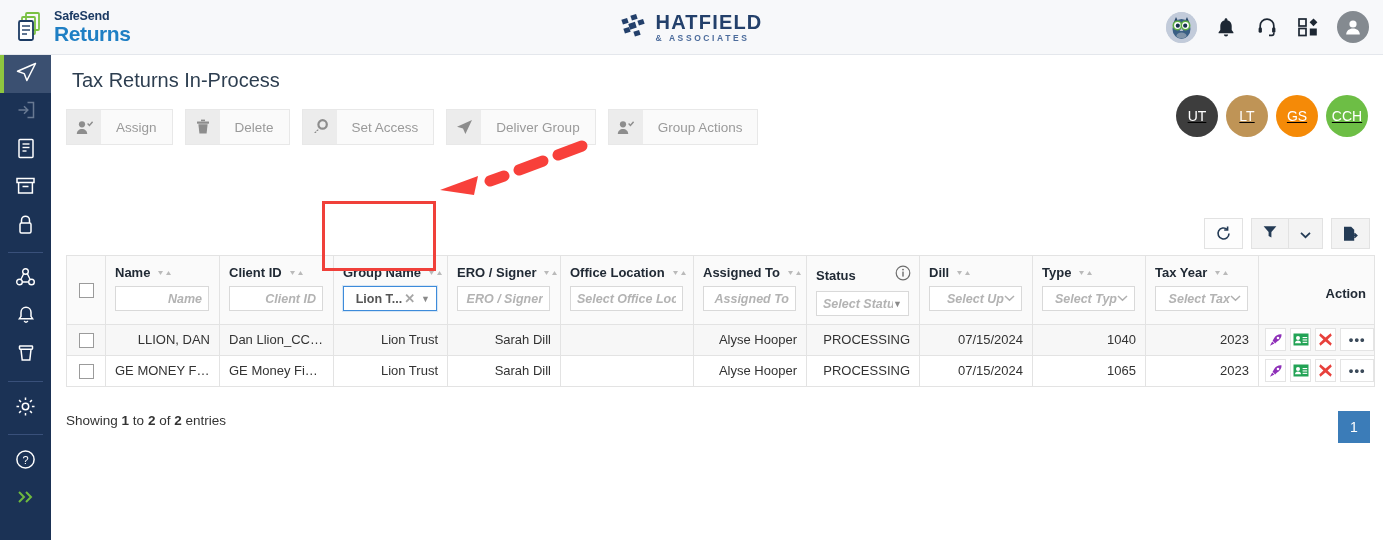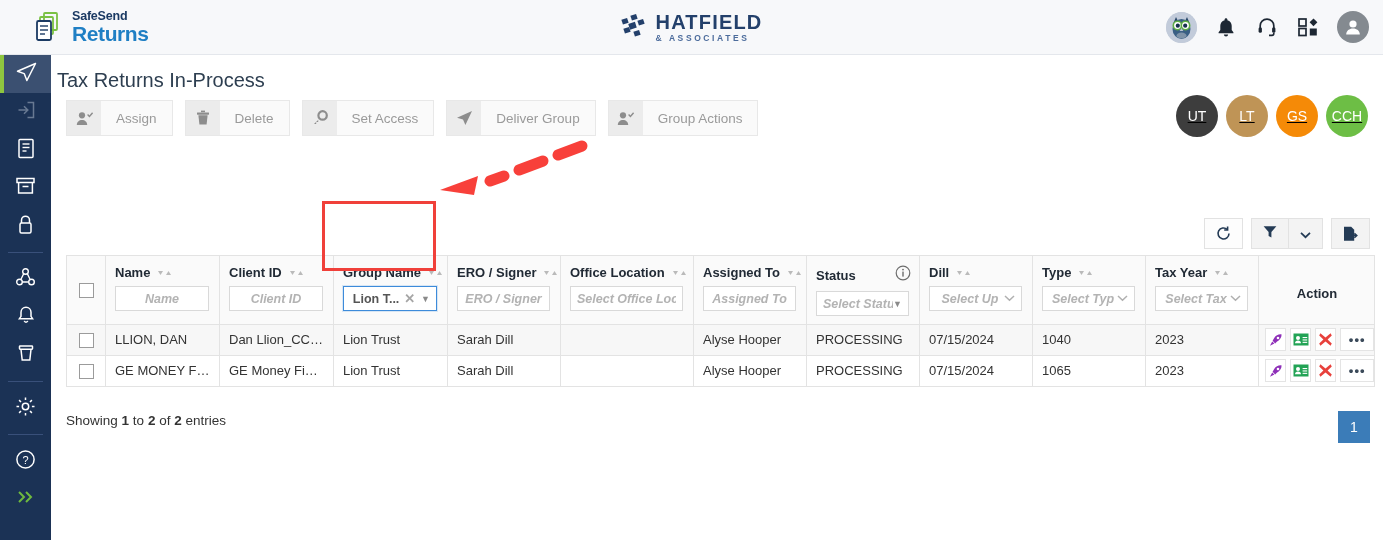--- a/index.html
+++ b/index.html
@@ -12,21 +12,21 @@
   }
   .app { position: relative; width: 1383px; height: 540px; }
 
   
   .topbar {
     position: absolute; left: 0; top: 0; width: 1383px; height: 55px;
     background: #f7f8fa;
     border-bottom: 1px solid #e4e7ec;
     display: flex; align-items: center;
   }
-  .brand { display: flex; align-items: center; margin-left: 36px; gap: 9px; }
+  .brand { display: flex; align-items: center; margin-left: 18px; gap: 9px; }
   .brand-mark { width: 27px; height: 30px; position: relative; flex: none; }
   .brand-text { line-height: 1; }
   .brand-top { font-size: 12.5px; color: #1b3a63; font-weight: 700; letter-spacing: -0.2px; }
   .brand-bottom { font-size: 21px; color: #1f7fc4; font-weight: 700; letter-spacing: -0.4px; margin-top: 1px; }
 
   .center-logo {
     position: absolute; left: 50%; top: 50%; transform: translate(-50%,-50%);
     display: flex; align-items: center; gap: 9px;
   }
   .hat-text { line-height: 1; }
@@ -63,25 +63,25 @@
   .side-item.active::before {
     content:""; position:absolute; left:0; top:0; width:4px; height:100%;
     background: #8ec63f;
   }
   .side-item.dim { opacity: .45; }
   .side-sep { width: 35px; height: 1px; background: #39507a; margin: 7px 0; }
 
   
   .main { position: absolute; left: 51px; top: 55px; width: 1332px; height: 485px; background: #fff; }
   .page-title {
-    margin: 14px 0 0 6px; font-size: 20px; color: #2d3e50; font-weight: 400;
+    margin: 14px 0 0 21px; font-size: 20px; color: #2d3e50; font-weight: 400;
   }
 
   
-  .toolbar { position: absolute; left: 15px; top: 45px; display: flex; gap: 12px; }
+  .toolbar { position: absolute; left: 15px; top: 54px; display: flex; gap: 12px; }
   .tbtn {
     display: flex; align-items: stretch; height: 36px;
     border: 1px solid #e8e8e8; background: #fafafa; cursor: default;
   }
   .tbtn-ic {
     width: 34px; background: #ececec; display:flex; align-items:center; justify-content:center;
   }
   .tbtn-lb {
     display:flex; align-items:center; padding: 0 15px; font-size: 13.5px; color: #9a9a9a;
     background: #fafafa;
@@ -103,20 +103,21 @@
   }
   .ctl-pad { padding: 0 11px; display:flex; align-items:center; justify-content:center; }
   .ctl-div { width: 1px; height: 100%; background: #e2e2e2; }
   .ctl.grey { background: #f3f3f3; }
 
   
   .tbl {
     position: absolute; left: 15px; top: 200px; width: 1309px;
     border: 1px solid #e3e3e3; border-collapse: collapse; table-layout: fixed;
     background: #fff;
+    text-align: right;
   }
   .tbl th, .tbl td { border: 1px solid #e3e3e3; padding: 0; vertical-align: top; }
   thead th { background: #fafafa; height: 69px; position: relative; }
   .th-inner { padding: 9px 8px 0 9px; }
   .th-top { display:flex; align-items:center; gap: 5px; }
   .th-label { font-size: 13px; font-weight: 700; color: #212a35; white-space: nowrap; }
   .sorter { display: inline-flex; gap: 1px; opacity: .45; margin-left: 2px; }
   .filt {
     margin-top: 6px; height: 25px; width: calc(100% - 2px);
     border: 1px solid #d9d9d9; background: #fff;

